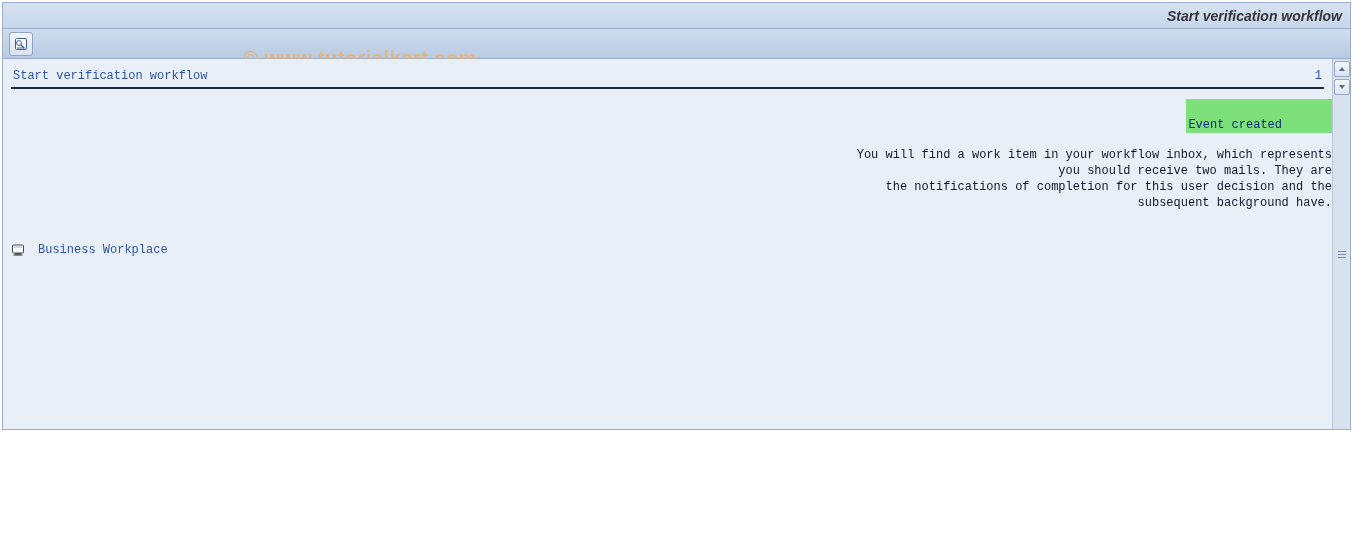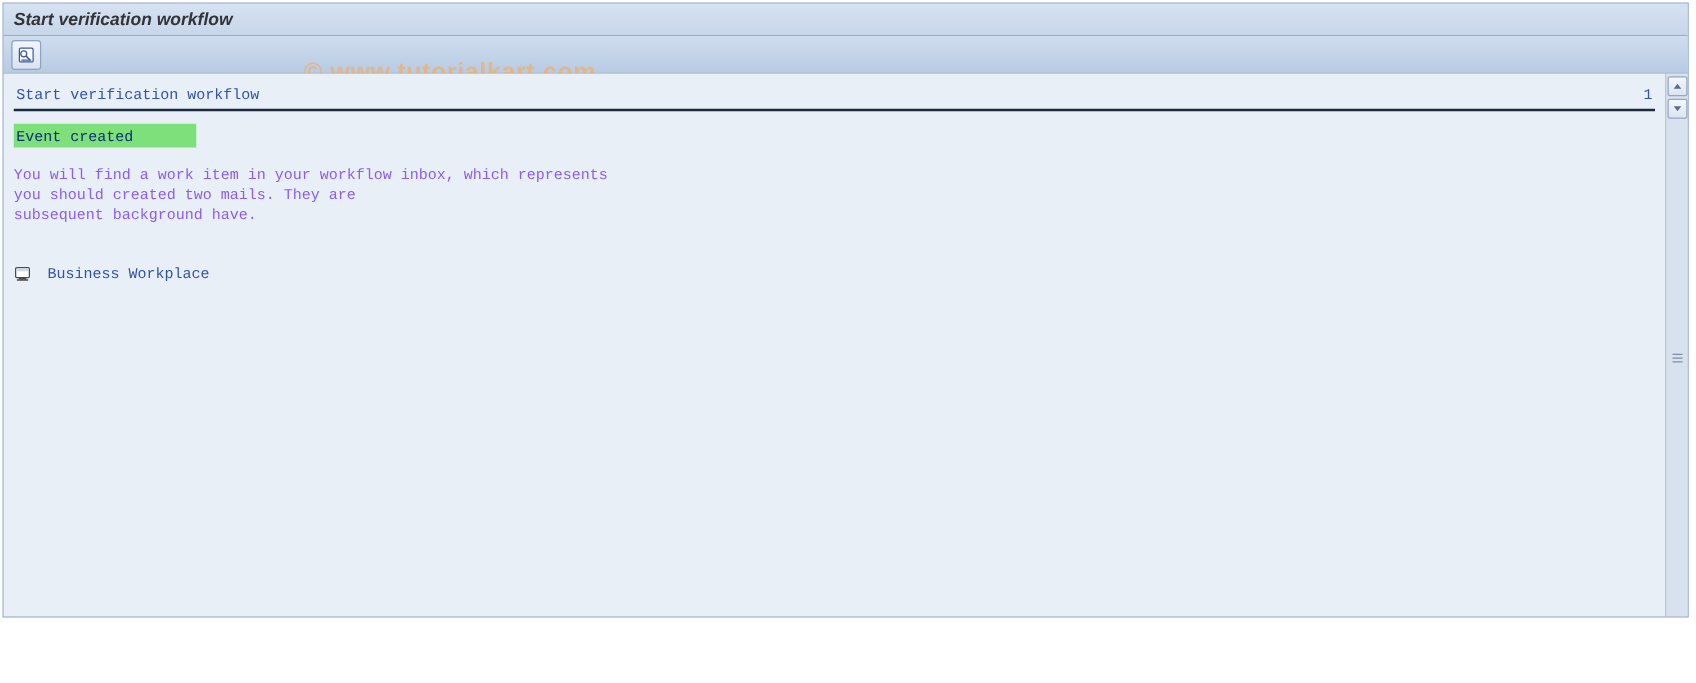--- a/index.html
+++ b/index.html
@@ -8,24 +8,25 @@
     width: 1357px;
     height: 546px;
     font-family: Arial, Helvetica, sans-serif;
     background: #ffffff;
     overflow: hidden;
   }
   .window {
     position: relative;
     box-sizing: border-box;
     width: 1349px;
-    height: 492px;
+    height: 428px;
     margin: 2px;
     border: 1px solid #9aaecb;
     background: #e9eff6;
+    text-align: right;
   }
   .titlebar {
     box-sizing: border-box;
     height: 26px;
     background: linear-gradient(#d6e2f1, #c7d6ea);
     border-bottom: 1px solid #9aaecb;
     padding: 4px 8px;
   }
   .titlebar-text {
     font-style: italic;
@@ -90,32 +91,32 @@
     color: #2f54aa;
   }
   .hr {
     margin: 2px 8px 6px 8px;
     height: 2px;
     background: #1c2a3f;
   }
   .status-badge {
     display: inline-block;
     margin: 4px 0 14px 8px;
-    padding: 4px 50px 1px 2px;
+    padding: 19px 50px 1px 2px;
     background: #7ee07a;
     color: #0a2c7a;
     font-family: "Courier New", monospace;
     font-size: 12px;
   }
   .body-text {
     margin: 0 0 0 8px;
     white-space: pre;
     font-family: "Courier New", monospace;
     font-size: 12px;
-    color: #8b5cf6;
+    color: #0f172a;
     line-height: 16px;
   }
   .link-row {
     margin: 32px 0 0 8px;
     display: flex;
     align-items: center;
     gap: 13px;
   }
   .link-text {
     font-family: "Courier New", monospace;
@@ -183,21 +184,22 @@
         <span>Start verification workflow</span>
         <span>1</span>
       </div>
       <div class="hr"></div>
 
       <div>
         <span class="status-badge">Event created</span>
       </div>
 
       <pre class="body-text">You will find a work item in your workflow inbox, which represents</pre>
-      <pre class="body-text">you should created two mails. They are</pre>
+      <pre class="body-text">you should receive two mails. They are</pre>
+      <pre class="body-text">the notifications of completion for this user decision and the</pre>
       <pre class="body-text">subsequent background have.</pre>
 
       <div class="link-row">
         <span>
           <svg width="14" height="14" viewBox="0 0 14 14">
             <rect x="1.5" y="2" width="11" height="8" rx="1" fill="#fff" stroke="#4a4a4a" stroke-width="1"></rect>
             <rect x="2.5" y="3" width="9" height="2" fill="#cfd8e6"></rect>
             <rect x="4" y="10" width="6" height="1.6" fill="#4a4a4a"></rect>
             <rect x="2.5" y="11.4" width="9" height="1.2" fill="#4a4a4a"></rect>
           </svg>

